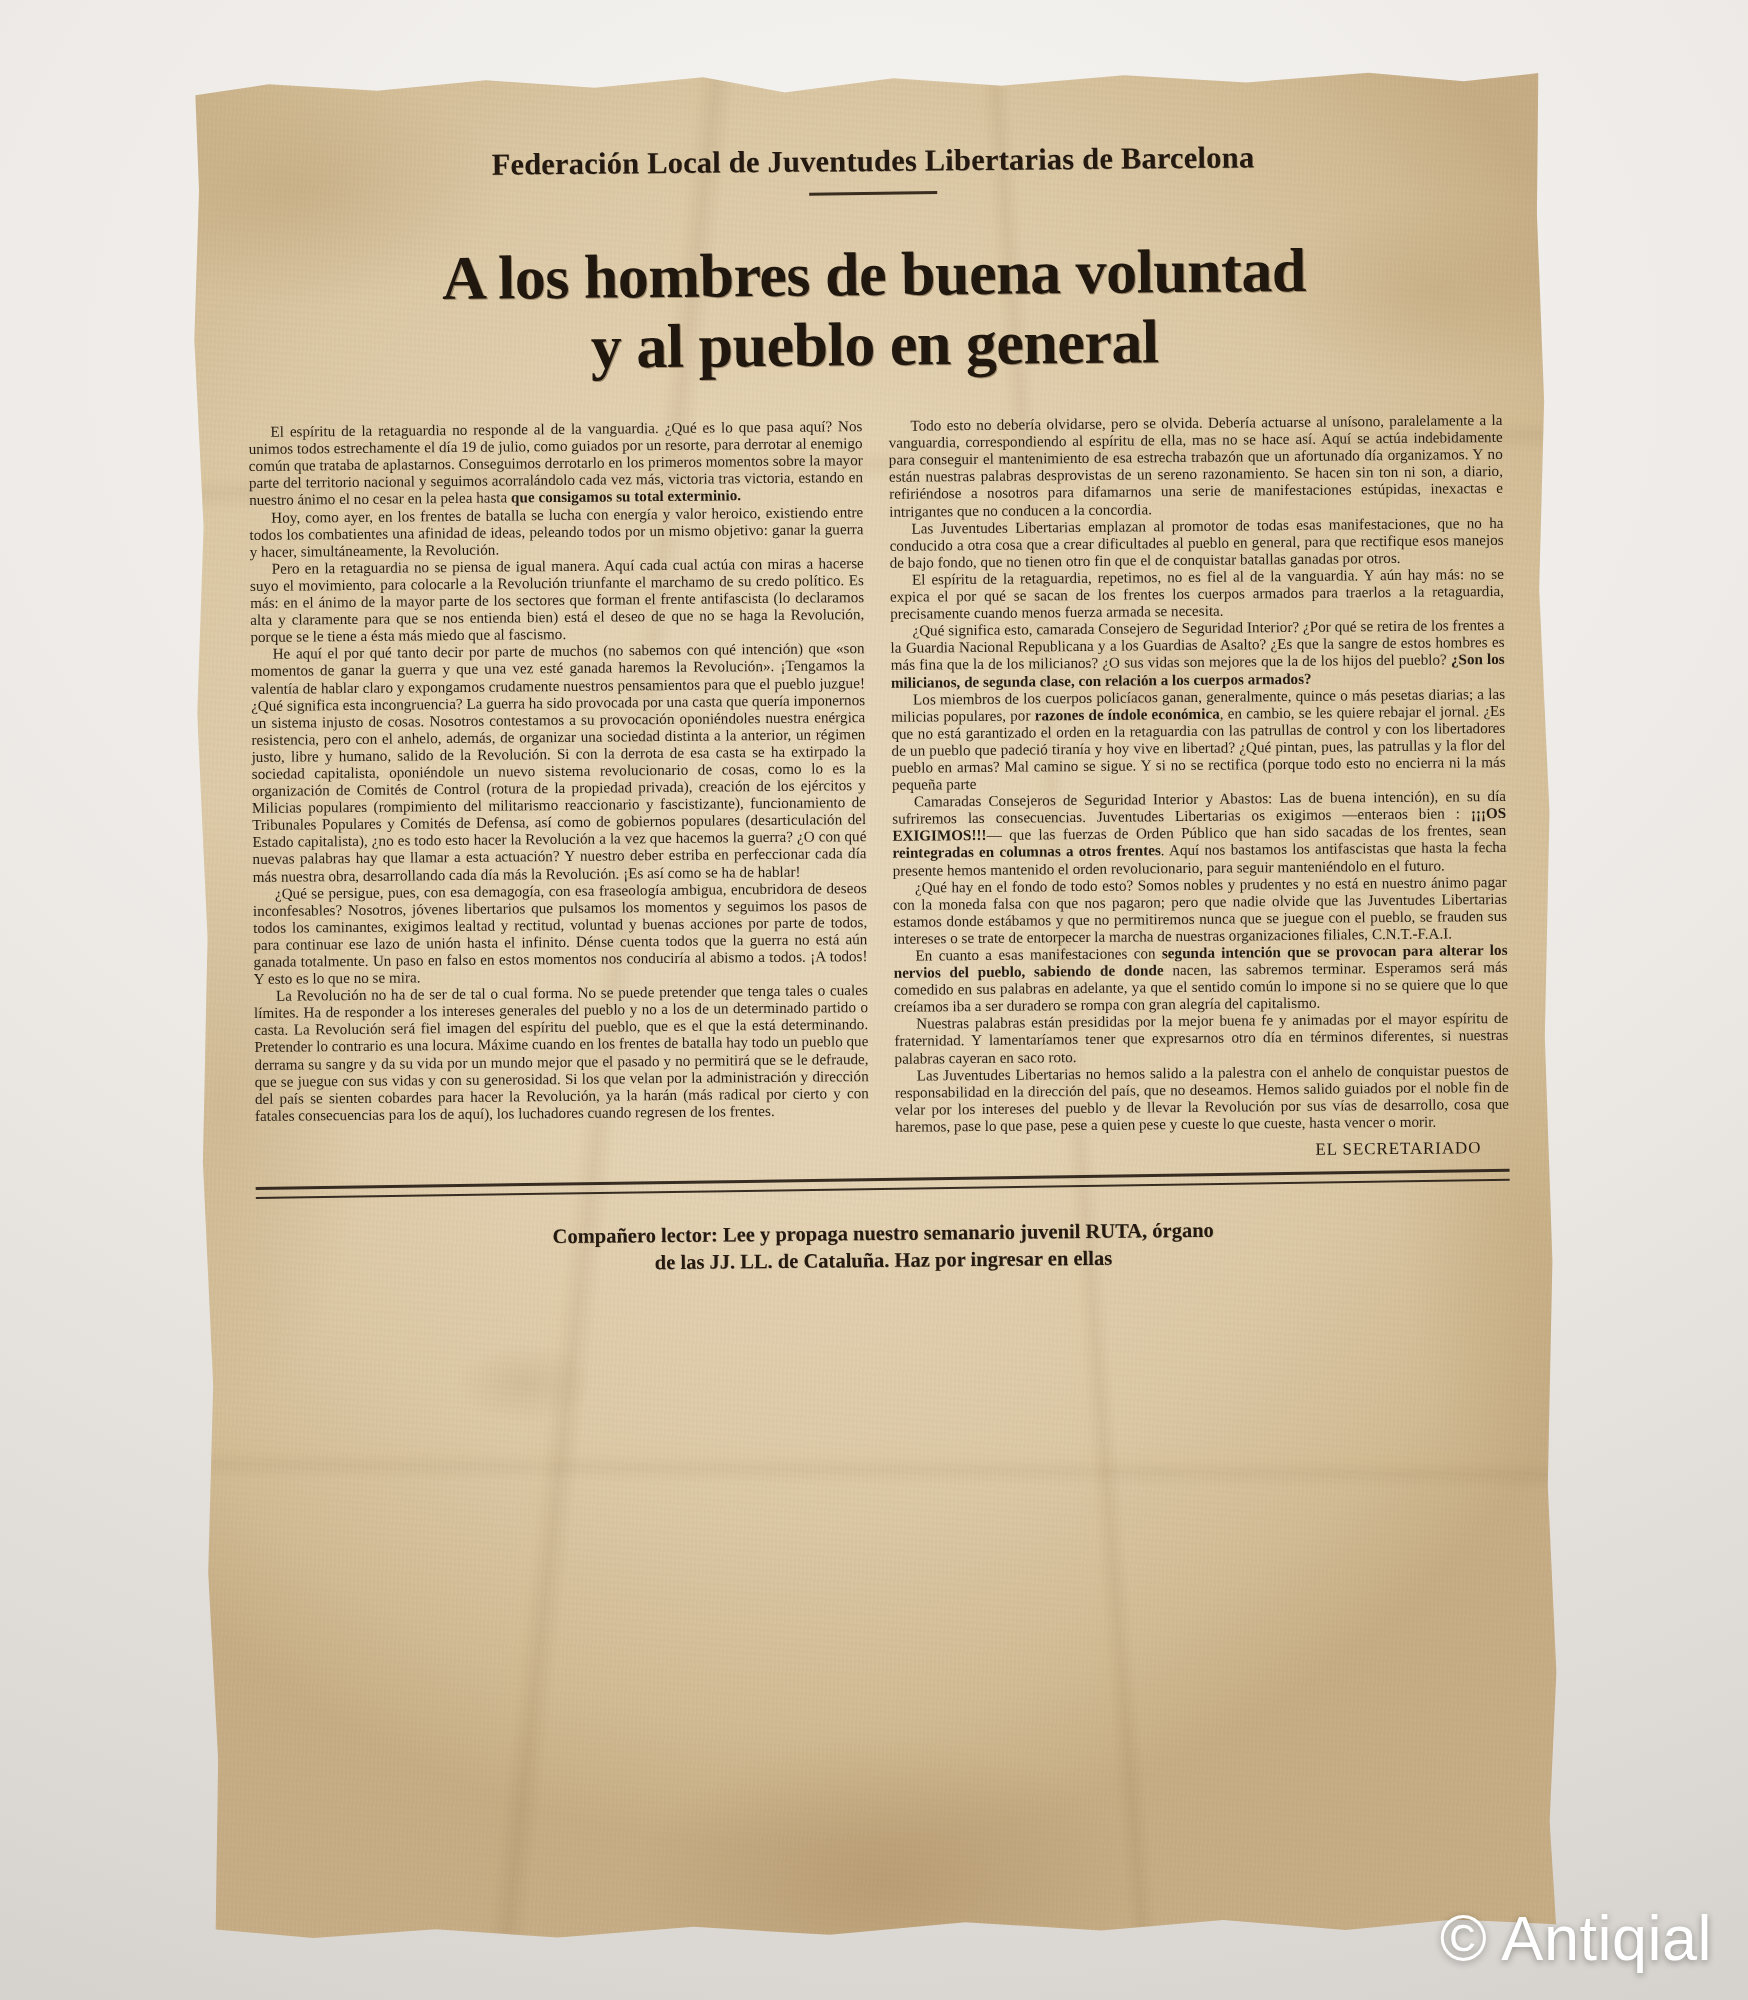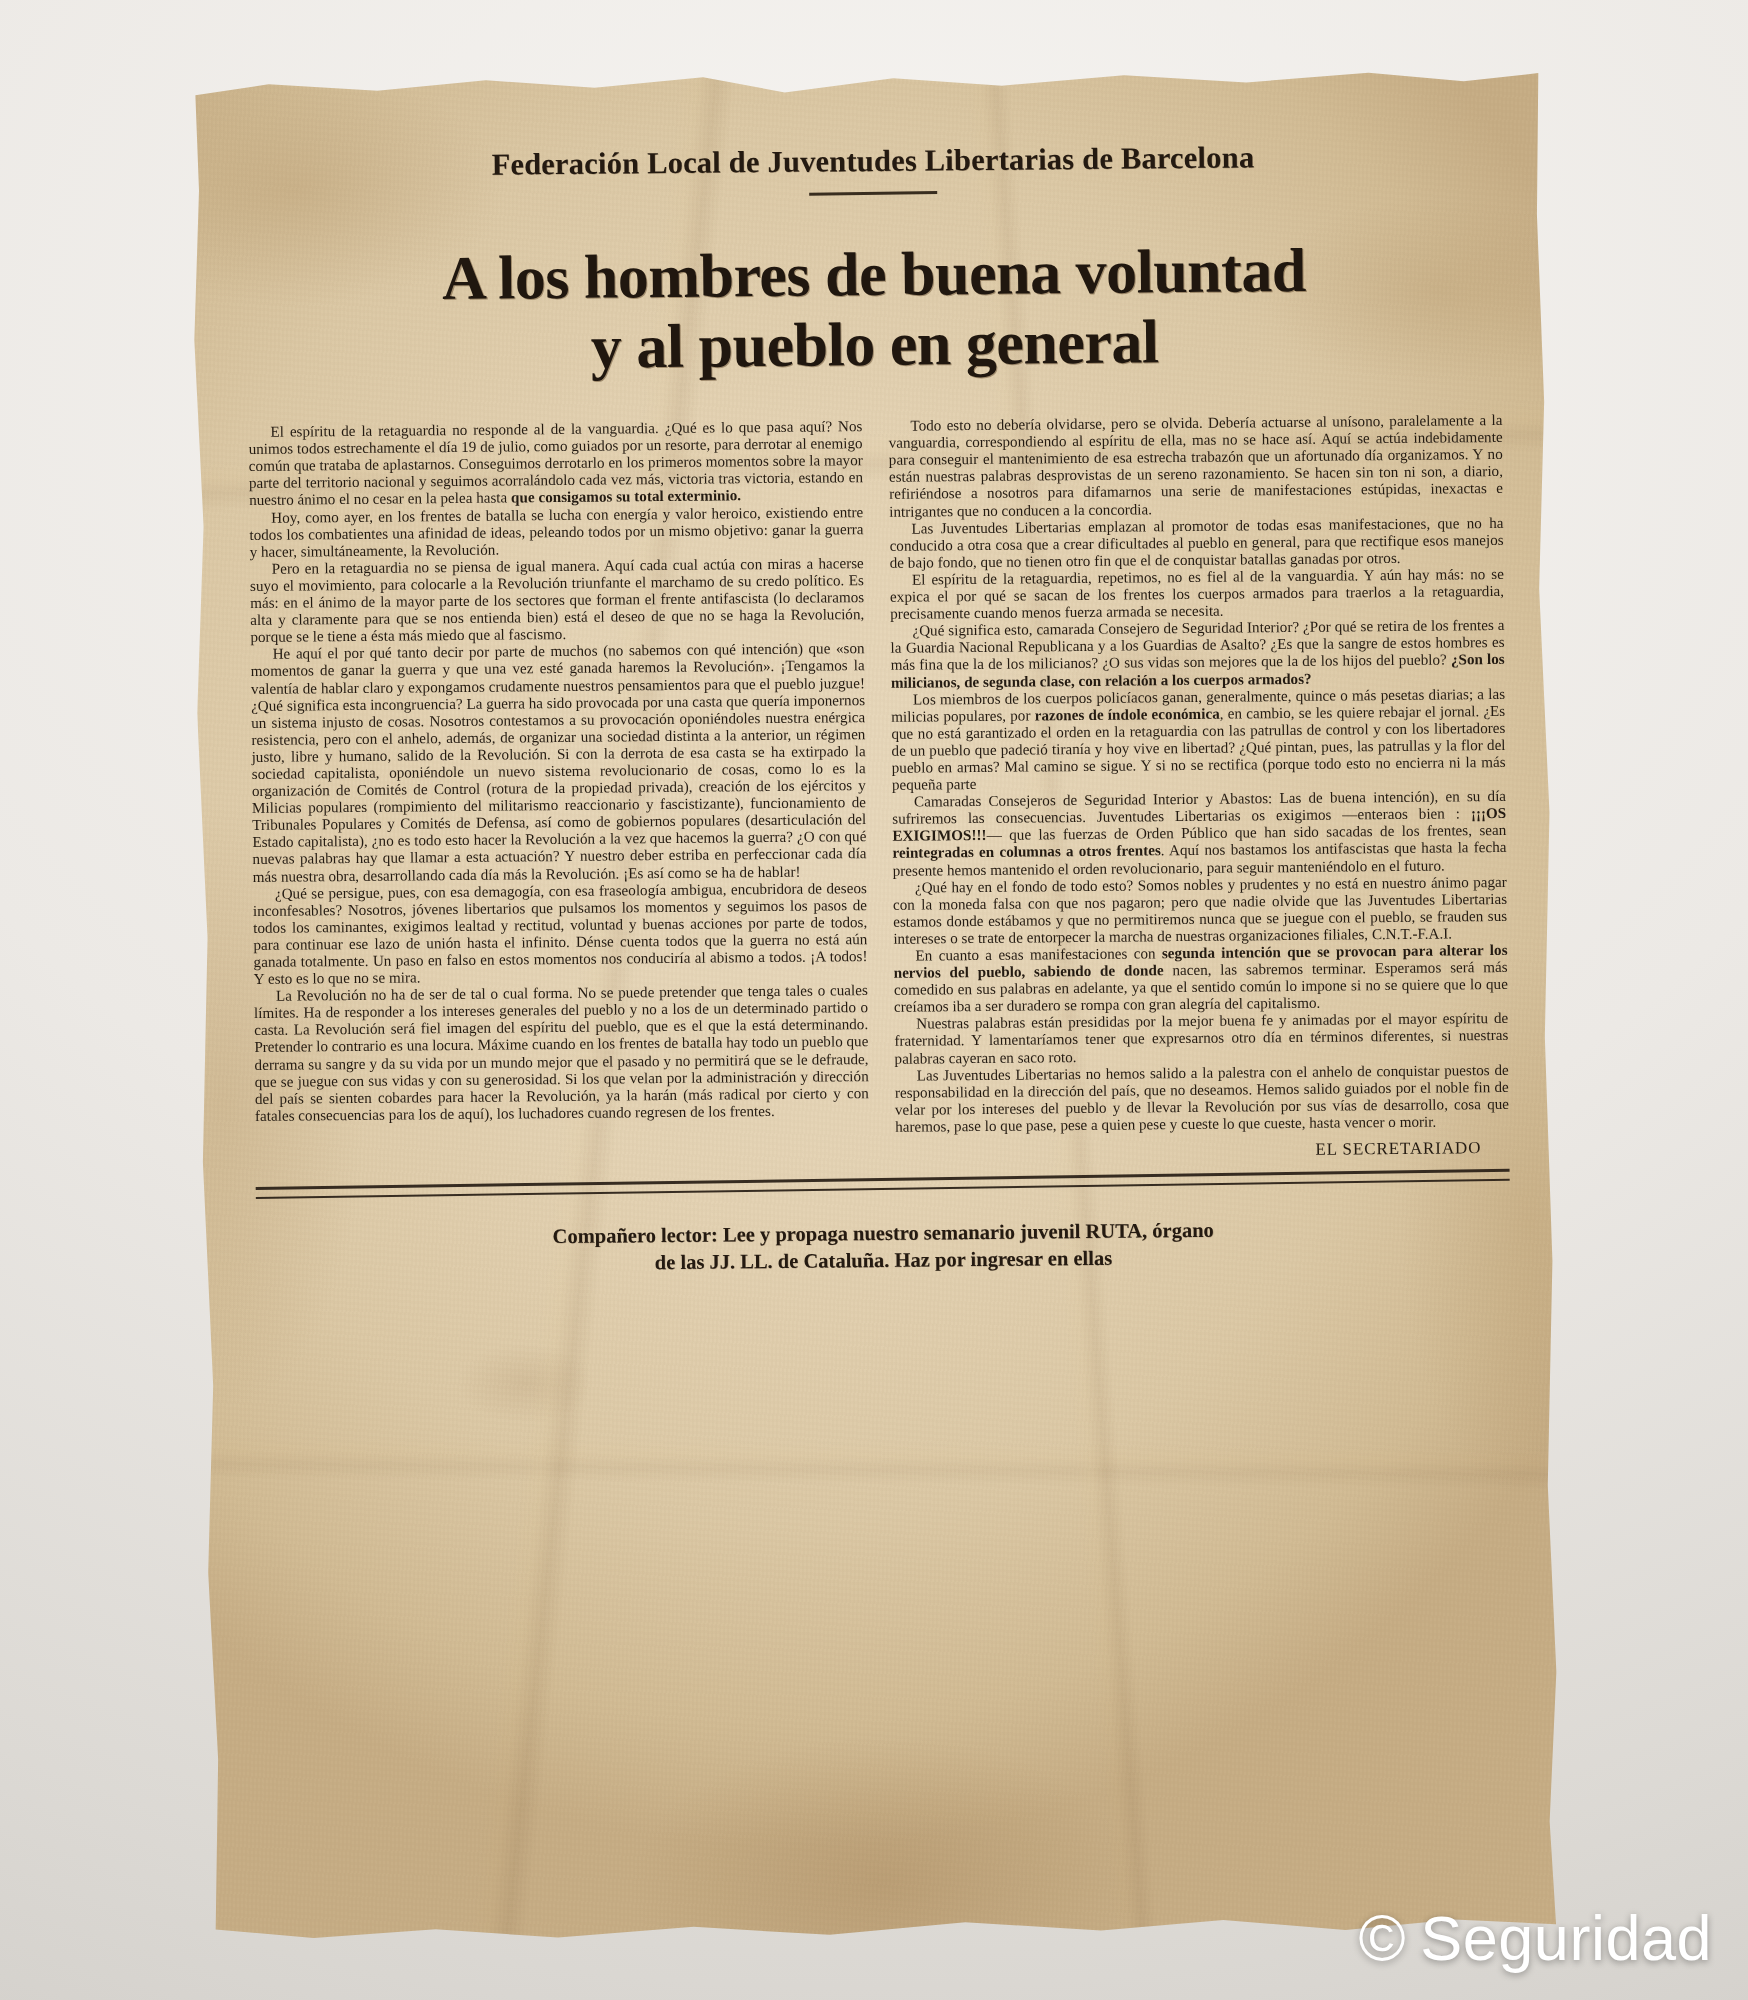--- a/index.html
+++ b/index.html
@@ -255,14 +255,14 @@
     <div class="footer">
       <span class="fl1">Compañero lector: Lee y propaga nuestro semanario juvenil RUTA, órgano</span>
       <span class="fl2">de las JJ. LL. de Cataluña. Haz por ingresar en ellas</span>
     </div>
 
   </div>
 </div>
 
 <div id="watermark">
   <span class="c-mark">©</span>
-  <span>Seguridad</span>
+  <span>Antiqial</span>
 </div>
 
 </body></html>

